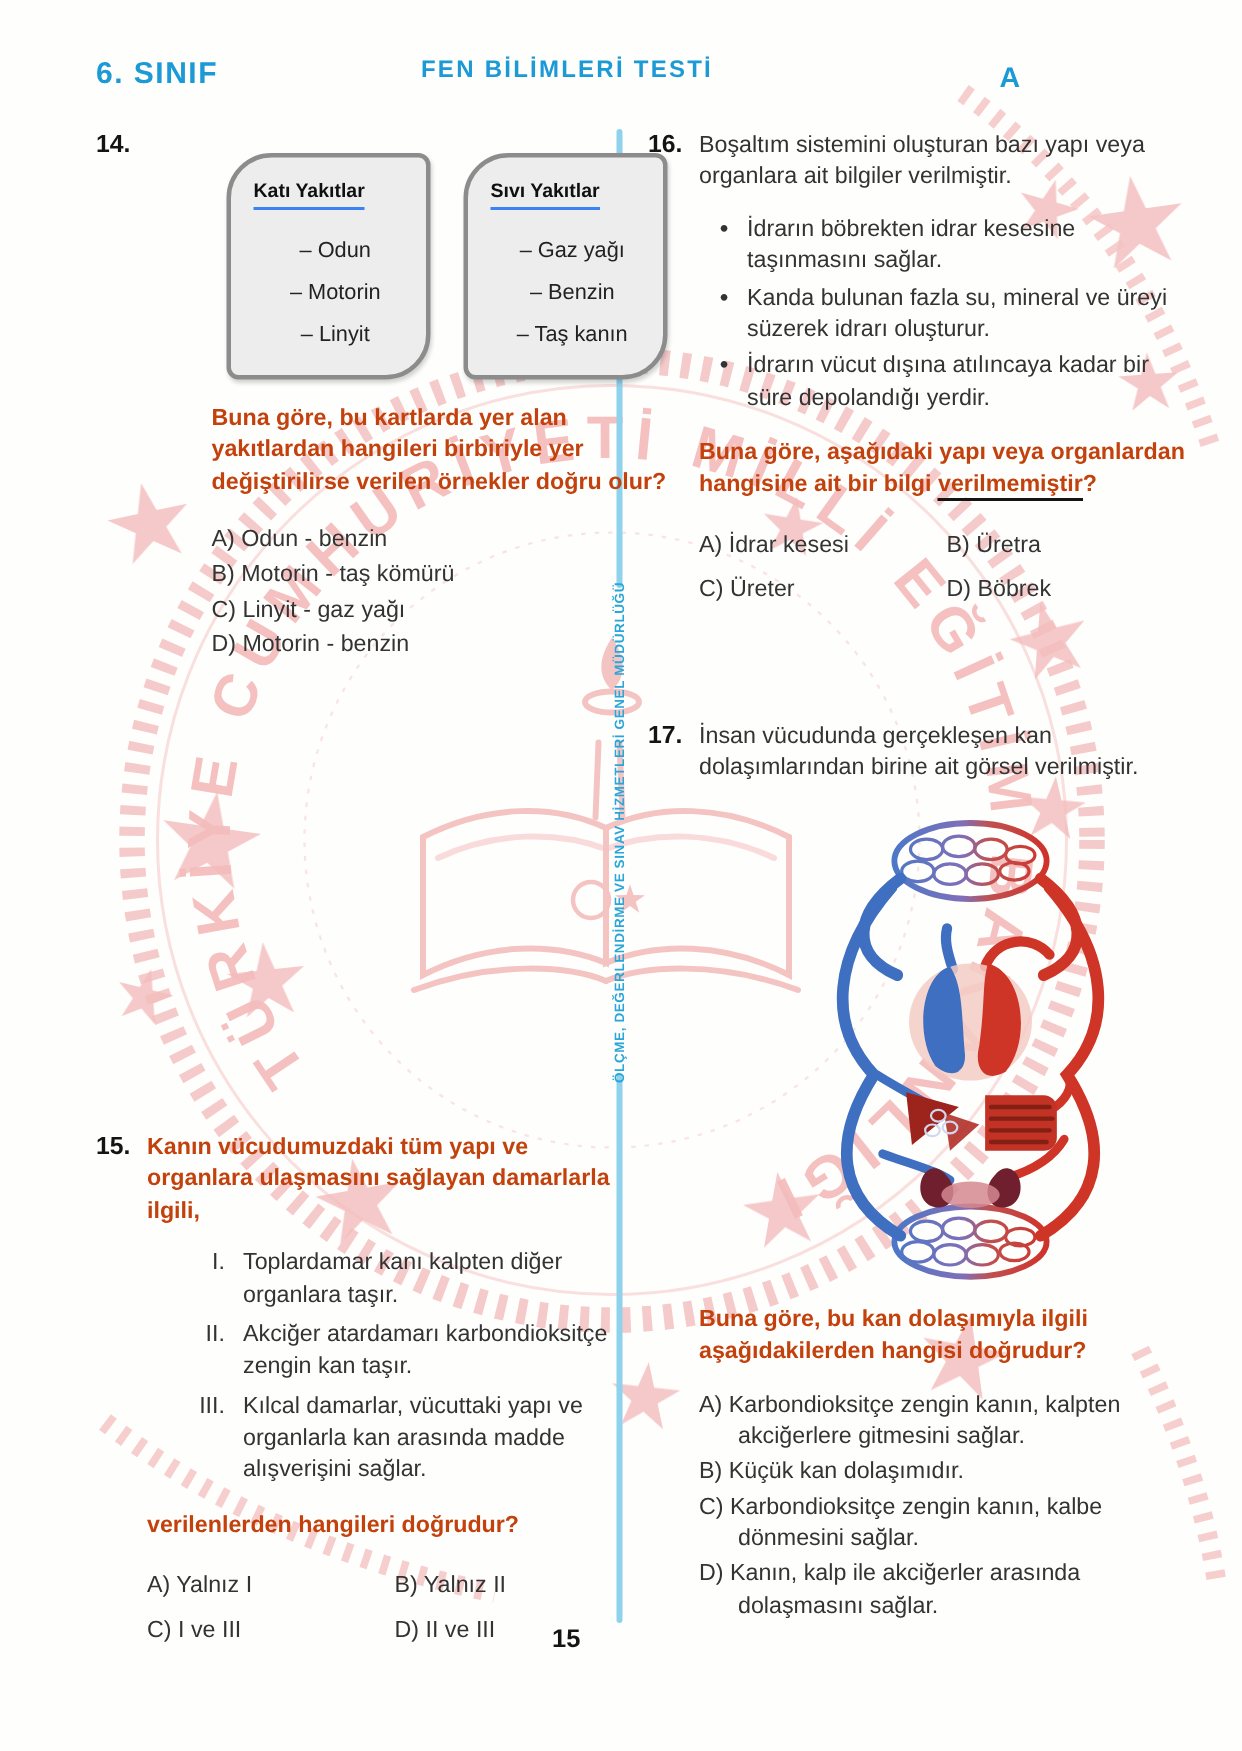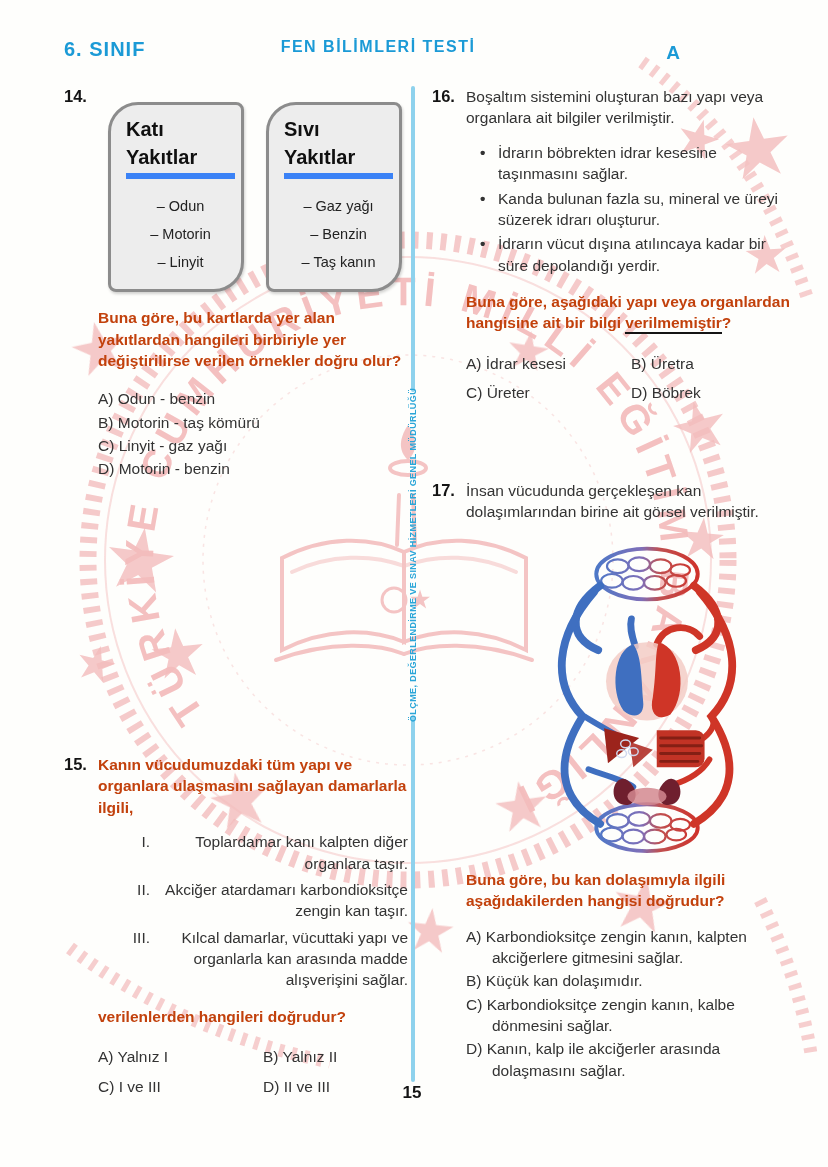--- a/index.html
+++ b/index.html
@@ -30,21 +30,21 @@
   #divider-bottom { top:716px; height:366px; }
   .divider-label {
     position:absolute; left:413px; top:555px; z-index:2;
     transform:translate(-50%,-50%) rotate(-90deg);
     white-space:nowrap; font-size:9px; font-weight:bold;
     color:#2ba6d8; letter-spacing:0.4px;
   }
 
   
   .question { position:absolute; z-index:2; display:flex; }
-  #q14 { left:64px;  top:86px;  width:344px; }
+  #q14 { left:64px;  top:86px;  width:344px;gap:43px; }
   #q15 { left:64px;  top:754px; width:344px; }
   #q16 { left:432px; top:86px;  width:366px; }
   #q17 { left:432px; top:480px; width:366px; }
 
   .q-number { width:34px; flex-shrink:0; font-weight:bold; font-size:16.5px; color:#141414; line-height:1.3; }
   .q-content { flex:1; font-size:15.5px; line-height:1.38; color:#333; }
 
   .intro { margin-bottom:13px; }
   .stem  { font-weight:bold; color:#c2410c; margin:15px 0 13px; }
   .underlined { border-bottom:2px solid #141414; padding-bottom:1px; }
@@ -55,41 +55,41 @@
 
   
   .cards-row { display:flex; gap:22px; margin:16px 0 4px 10px; }
   .card {
     width:136px; background:#ededed;
     border:3.5px solid #8c8c8c;
     border-radius:30px 8px 30px 8px;
     padding:11px 6px 9px 15px;
     box-shadow:1px 2px 3px rgba(0,0,0,.18);
   }
-  .card-title { display:inline-block; font-weight:bold; font-size:20px; color:#101010;
-                border-bottom:6px solid #3b82f6; padding-bottom:2px; margin-bottom:9px; }
+  .card-title { display:inline-block; font-weight:bold; font-size:13px; color:#101010;
+                border-bottom:2px solid #3b82f6; padding-bottom:2px; margin-bottom:9px; }
   .card-item { font-size:14.5px; color:#222; margin:8px 0;text-align:center; }
 
   
   .bullets { margin:2px 0 0 14px; }
   .bullet-row { display:flex; margin:3px 0; }
   .bullet-dot { width:18px; flex-shrink:0; font-weight:bold; }
   .bullet-text { flex:1; }
 
   
   .roman { margin:4px 0 0 20px; }
   .roman-row { display:flex; margin:5px 0; }
   .roman-num { width:32px; text-align:right; margin-right:12px; flex-shrink:0; }
-  .roman-text { flex:1;text-align:right; }
+  .roman-text { flex:1; }
 
   
   .figure-wrap { margin:12px 0 0 72px; width:218px; height:322px; }
 
   
-  .page-number { position:absolute; left:392px; top:1083px; width:40px; text-align:center;
+  .page-number { position:absolute; left:368px; top:1083px; width:40px; text-align:left;
                  font-weight:bold; font-size:17px; color:#141414; z-index:2; }
 </style>
 </head>
 <body>
 
 <svg id="watermark" viewBox="0 0 828 1167" xmlns="http://www.w3.org/2000/svg">
   <defs>
     <path id="wm-star" d="M0,-30 L6.76,-9.30 L28.53,-9.27 L10.94,3.55 L17.63,24.27 L0,11.5 L-17.63,24.27 L-10.94,3.55 L-28.53,-9.27 L-6.76,-9.30 Z"></path>
     <path id="wm-text-circle" d="M205,713 A254,254 0 1 1 235,746" fill="none"></path>
   </defs>

